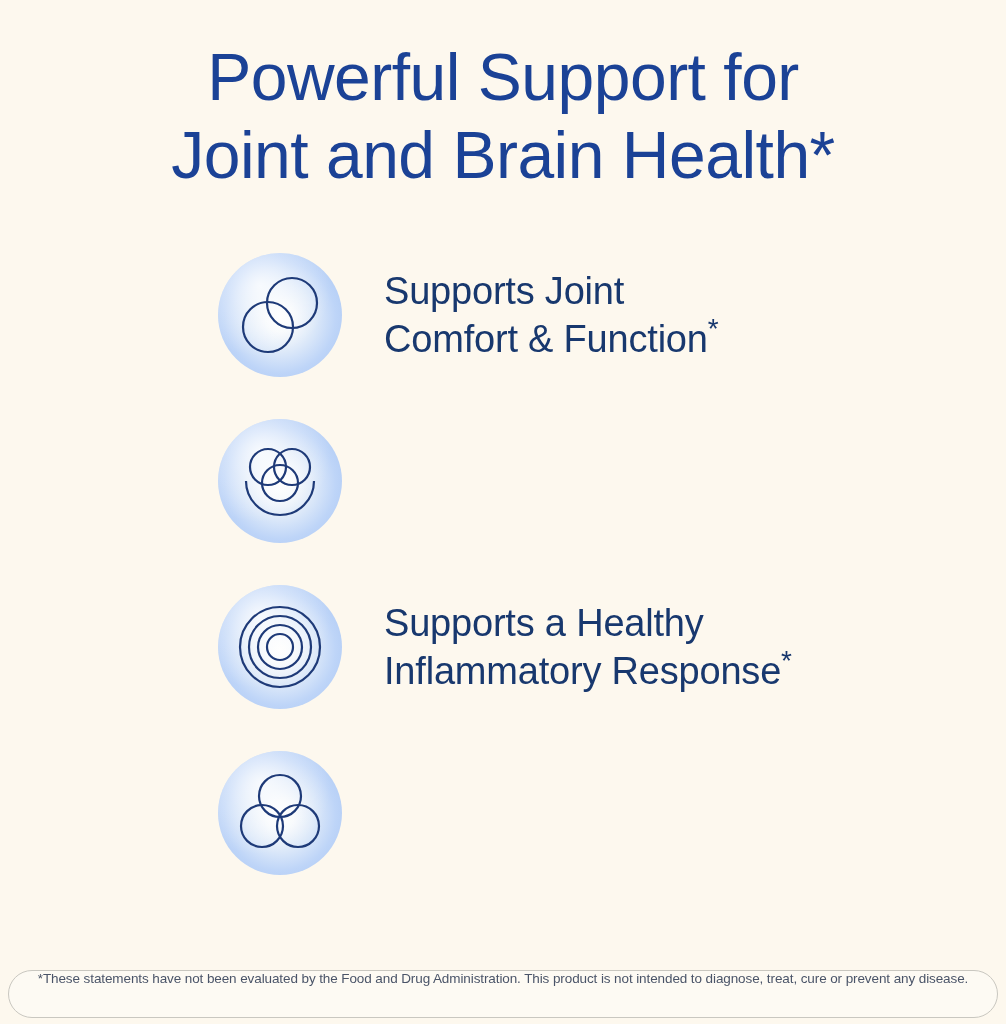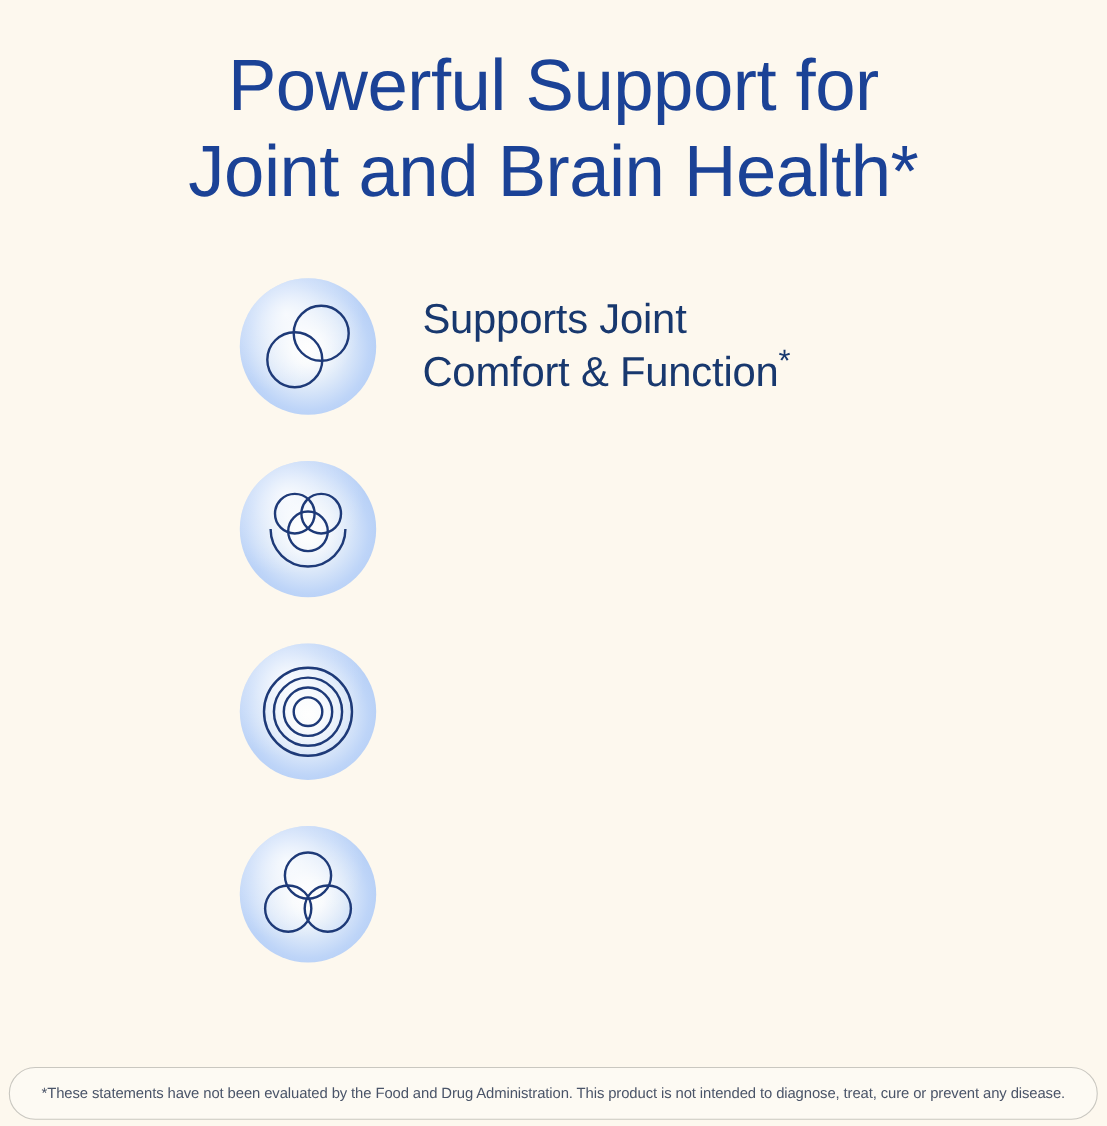--- a/index.html
+++ b/index.html
@@ -115,21 +115,21 @@
     position: absolute;
     left: 8px;
     bottom: 6px;
     width: 990px;
     height: 48px;
     box-sizing: border-box;
     border: 1px solid #c9c7c0;
     border-radius: 26px;
     background: #fdfaf3;
     display: flex;
-    align-items: center;
+    align-items: flex-start;
     justify-content: center;
   }
   .disclaimer span {
     color: #4a5468;
     font-size: 13.5px;
     line-height: 16px;
     letter-spacing: -0.1px;
     text-align: center;
     padding: 0 24px;
   }
@@ -168,20 +168,22 @@
 
     <div class="benefit-row">
       <div class="orb">
         <svg viewBox="0 0 124 124" xmlns="http://www.w3.org/2000/svg">
           <circle cx="62" cy="62" r="13"></circle>
           <circle cx="62" cy="62" r="22"></circle>
           <circle cx="62" cy="62" r="31"></circle>
           <circle cx="62" cy="62" r="40"></circle>
         </svg>
       </div>
+      <div class="benefit-text"><span>Supports a Healthy
+Inflammatory Response</span><span class="star">*</span></div>
     </div>
 
     <div class="benefit-row">
       <div class="orb">
         <svg viewBox="0 0 124 124" xmlns="http://www.w3.org/2000/svg">
           <circle cx="62" cy="45" r="21"></circle>
           <circle cx="44" cy="75" r="21"></circle>
           <circle cx="80" cy="75" r="21"></circle>
         </svg>
       </div>

